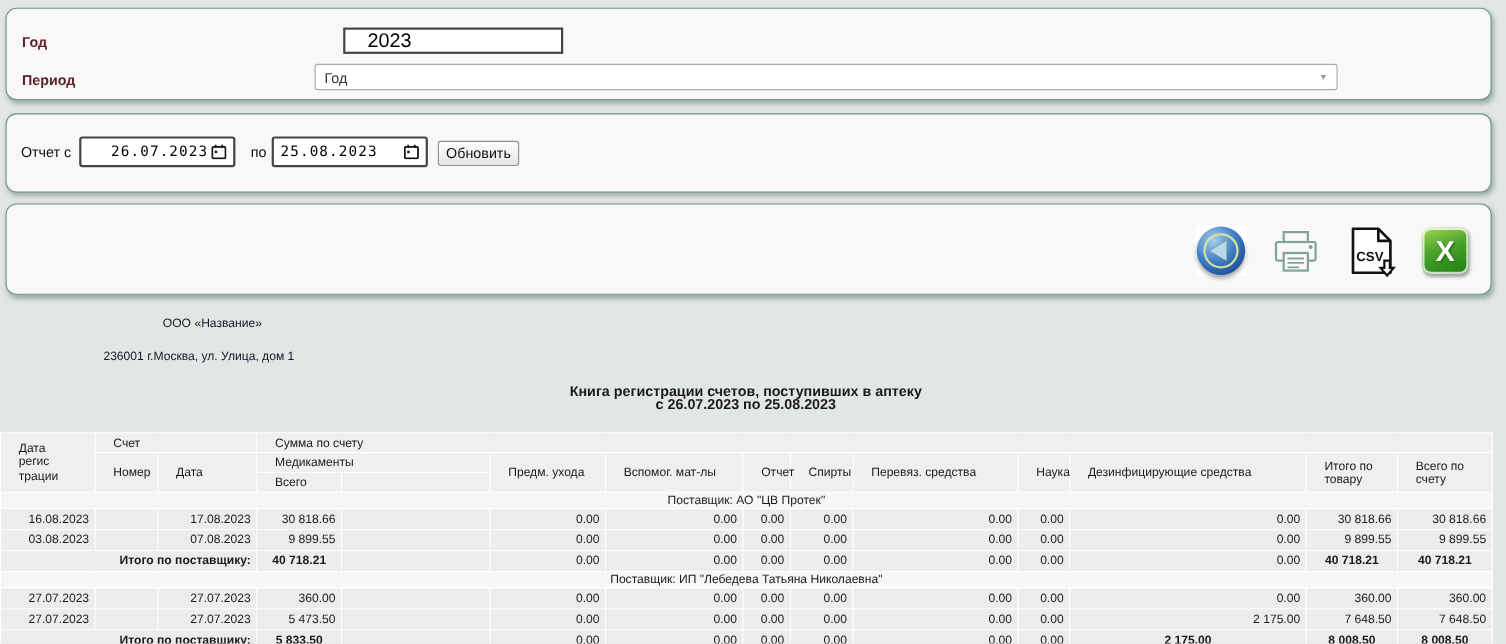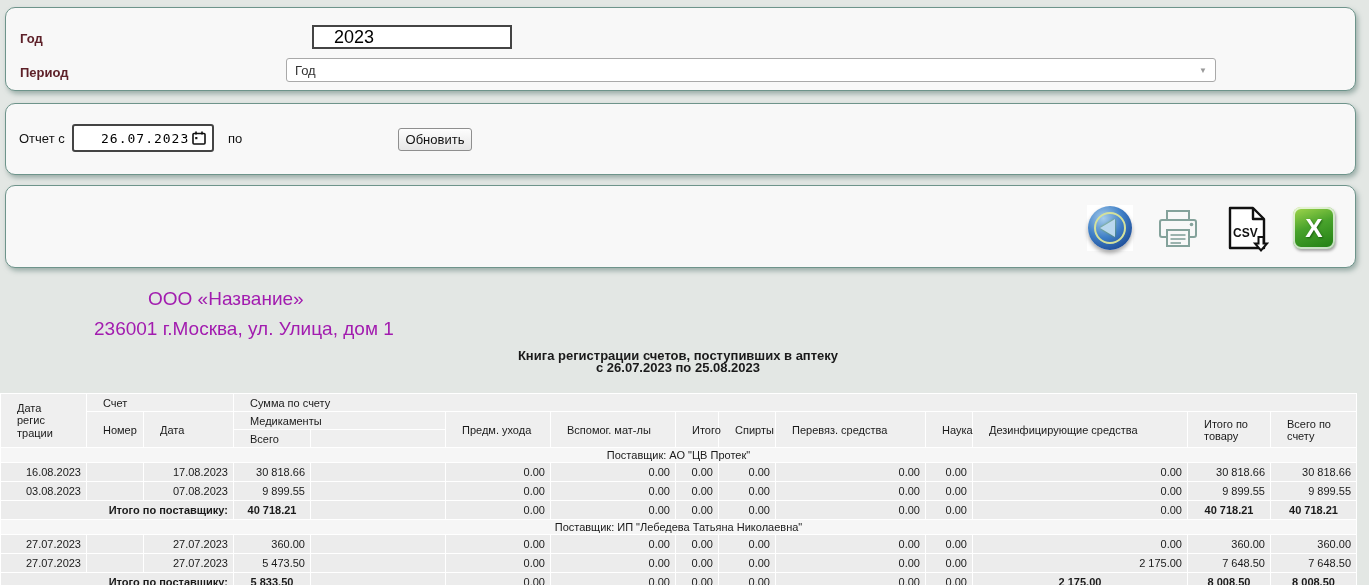--- a/index.html
+++ b/index.html
@@ -69,21 +69,21 @@
   #print-icon { left:1149px; top:22px; }
   #csv-icon   { left:1221px; top:20px; }
   #excel-icon { left:1287px; top:21px; width:42px; height:42px; border-radius:8px;
     background:linear-gradient(160deg,#a6d94e 0%,#49a32c 45%,#1e7d12 100%);
     box-shadow:inset 0 0 0 2px rgba(255,255,255,.75), 1px 2px 3px rgba(0,0,0,.35);
     display:flex; align-items:center; justify-content:center; position:absolute; }
   #excel-icon .excel-x { font-size:26px; font-weight:bold; color:#fff;
     text-shadow:1px 1px 2px rgba(0,60,0,.6); line-height:1; }
 
   
-  .rep-text { position:absolute; font-size:19px; color:#a21caf; }
+  .rep-text { position:absolute; font-size:11px; color:#0f172a; }
   #report-title-1, #report-title-2 {
     position:absolute; left:0; width:1356px; text-align:center;
     font-size:13px; font-weight:bold; color:#1a1a1a;
   }
   #report-title-1 { top:348px; }
   #report-title-2 { top:360px; }
 
   
   #report-table {
     position:absolute; top:393px; left:0; width:1356px;
@@ -124,20 +124,29 @@
   <div class="date-box" style="left:66px;padding-left:27px;">
     <span class="date-text">26.07.2023</span>
     <svg width="14" height="14" viewBox="0 0 14 14">
       <rect x="1" y="2.5" width="12" height="10.5" rx="1" fill="none" stroke="#111" stroke-width="1.6"></rect>
       <line x1="4" y1="0.5" x2="4" y2="3.5" stroke="#111" stroke-width="1.6"></line>
       <line x1="10" y1="0.5" x2="10" y2="3.5" stroke="#111" stroke-width="1.6"></line>
       <rect x="3.2" y="6" width="2.2" height="2.2" fill="#111"></rect>
     </svg>
   </div>
   <span class="plain-label" style="left:222px; top:27px;">по</span>
+  <div class="date-box" style="left:241px;">
+    <span class="date-text">25.08.2023</span>
+    <svg width="14" height="14" viewBox="0 0 14 14">
+      <rect x="1" y="2.5" width="12" height="10.5" rx="1" fill="none" stroke="#111" stroke-width="1.6"></rect>
+      <line x1="4" y1="0.5" x2="4" y2="3.5" stroke="#111" stroke-width="1.6"></line>
+      <line x1="10" y1="0.5" x2="10" y2="3.5" stroke="#111" stroke-width="1.6"></line>
+      <rect x="3.2" y="6" width="2.2" height="2.2" fill="#111"></rect>
+    </svg>
+  </div>
   <button id="refresh-button">Обновить</button>
 </div>
 
 <div class="panel" id="panel-toolbar">
   <div class="tool-icon" id="back-icon">
     <div class="back-sphere">
       <div class="back-ring"></div>
       <div class="back-arrow"></div>
     </div>
   </div>
@@ -194,21 +203,21 @@
 трации</th>
       <th colspan="2">Счет</th>
       <th colspan="11">Сумма по счету</th>
     </tr>
     <tr>
       <th rowspan="2">Номер</th>
       <th rowspan="2">Дата</th>
       <th colspan="2">Медикаменты</th>
       <th rowspan="2">Предм. ухода</th>
       <th rowspan="2">Вспомог. мат-лы</th>
-      <th rowspan="2">Итого</th>
+      <th rowspan="2">Отчет</th>
       <th rowspan="2">Спирты</th>
       <th rowspan="2">Перевяз. средства</th>
       <th rowspan="2">Наука</th>
       <th rowspan="2">Дезинфицирующие средства</th>
       <th rowspan="2">Итого по товару</th>
       <th rowspan="2">Всего по счету</th>
     </tr>
     <tr>
       <th>Всего</th>
       <th></th>

